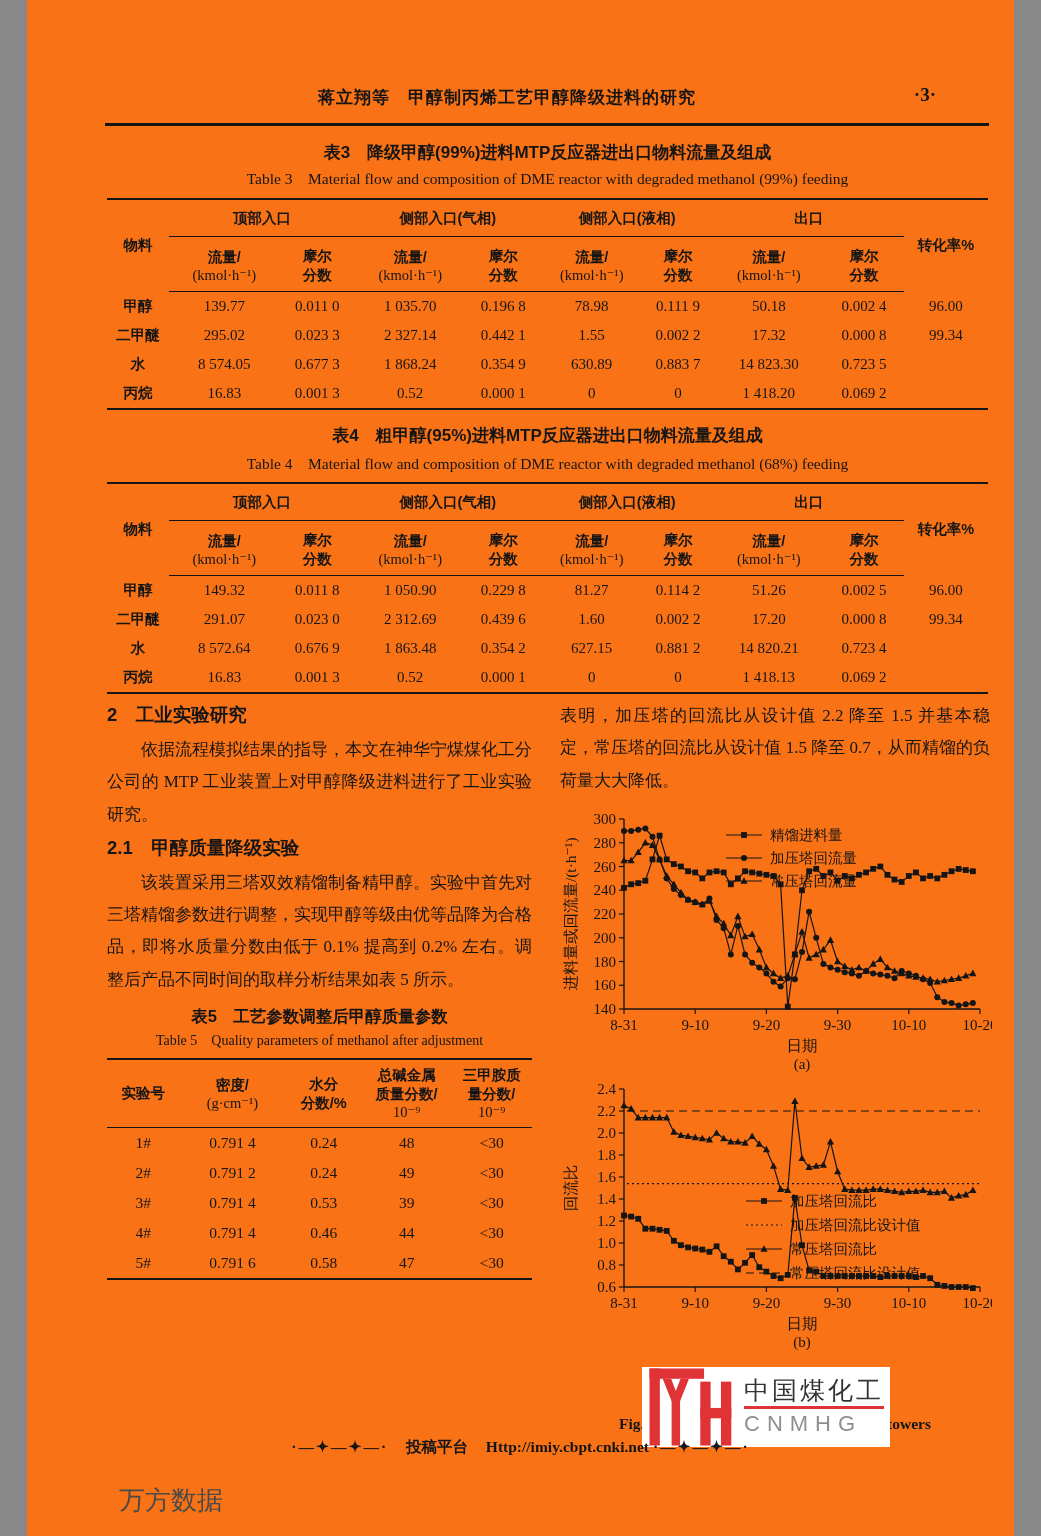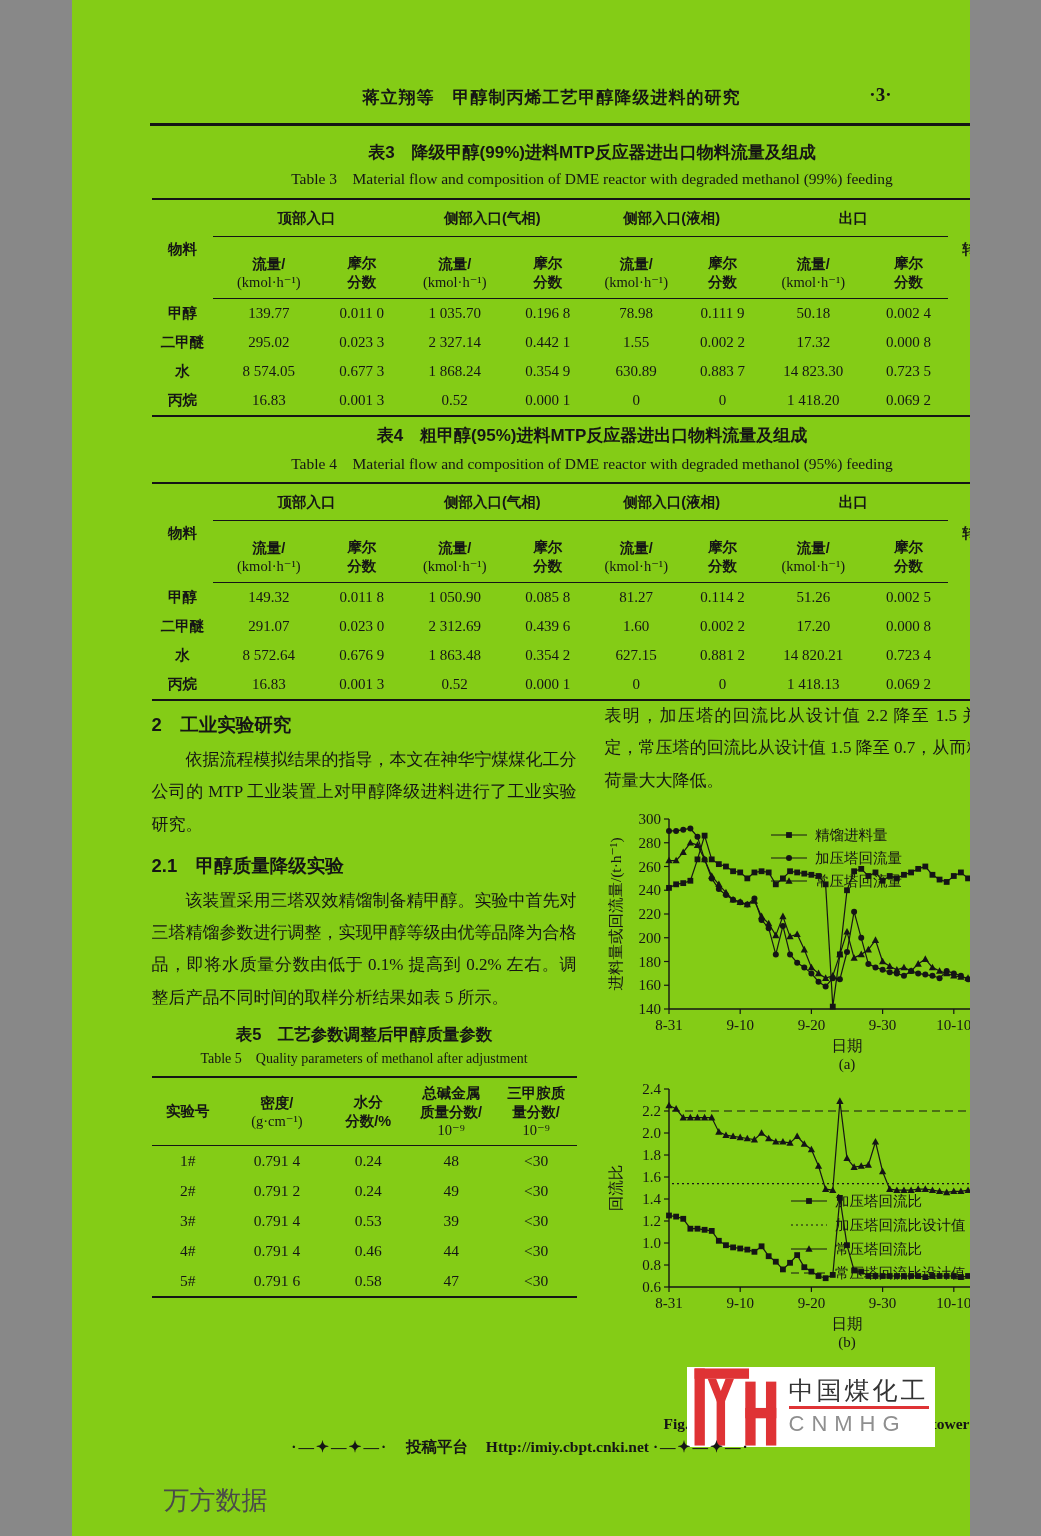--- a/index.html
+++ b/index.html
@@ -1,45 +1,45 @@
 <!DOCTYPE html>
 <html><head>
 <meta charset="utf-8">
 <style>
   html,body{margin:0;padding:0;background:#888;}
-  .page{position:relative;width:898px;height:1536px;margin:0 auto;background:#84cc16;
+  .page{position:relative;width:987px;height:1536px;margin:0 auto;background:#f97316;
         color:#151515;font-family:"Liberation Serif","DejaVu Serif",serif;overflow:hidden;}
 
   
   .pg-head{position:absolute;top:86px;left:80px;width:800px;text-align:center;
            font-size:17px;font-weight:700;letter-spacing:1px;}
   .pg-num{position:absolute;top:84px;right:78px;font-size:19px;font-weight:700;}
   .head-rule{position:absolute;top:123px;left:78px;width:884px;height:3px;background:#151515;}
 
   
   .tt-cn{position:absolute;left:80px;width:881px;text-align:center;font-size:17px;font-weight:700;
          font-family:"Liberation Sans","DejaVu Sans",sans-serif;}
   .tt-en{position:absolute;left:80px;width:881px;text-align:center;font-size:15.5px;}
 
   
   .flow-table{position:absolute;left:80px;width:881px;border-collapse:collapse;
               border-top:2.5px solid #151515;border-bottom:2.5px solid #151515;font-size:15px;}
   .flow-table th,.flow-table td{text-align:center;padding:1px 0;font-weight:400;}
   .flow-table thead th{font-family:"Liberation Sans","DejaVu Sans",sans-serif;font-weight:700;font-size:14.5px;}
   .flow-table th.grp{border-bottom:1.4px solid #151515;height:34px;}
-  .flow-table tr.subrow th{border-bottom:1.7px solid #151515;padding:17px 0 6px;}
+  .flow-table tr.subrow th{border-bottom:1.7px solid #151515;padding:10px 0 6px;}
   .flow-table .unit{font-family:"Liberation Serif","DejaVu Serif",serif;font-weight:400;font-size:14.5px;}
   .flow-table td{height:27px;font-size:15px;}
   .flow-table td.mat{font-family:"Liberation Sans","DejaVu Sans",sans-serif;font-weight:700;font-size:14.5px;}
 
   
   .col-left{position:absolute;top:700px;left:80px;width:425px;}
   .col-right{position:absolute;top:700px;left:533px;width:430px;}
 
-  .h2x{font-family:"Liberation Sans","DejaVu Sans",sans-serif;font-size:18.5px;font-weight:700;margin:12px 0 7px;}
+  .h2x{font-family:"Liberation Sans","DejaVu Sans",sans-serif;font-size:18.5px;font-weight:700;margin:2px 0 7px;}
   .para{font-size:17px;line-height:1.9;text-align:justify;margin:0 0 4px;}
   .ind{text-indent:2em;}
 
   
   .t5-title-cn{font-family:"Liberation Sans","DejaVu Sans",sans-serif;font-size:16.5px;font-weight:700;
                text-align:center;margin:10px 0 4px;}
   .t5-title-en{font-size:14px;text-align:center;margin:0 0 8px;}
   .t5{width:100%;border-collapse:collapse;border-top:2.5px solid #151515;border-bottom:2.5px solid #151515;}
   .t5 th{font-family:"Liberation Sans","DejaVu Sans",sans-serif;font-weight:700;font-size:14.5px;
          border-bottom:1.7px solid #151515;padding:6px 0;text-align:center;}
@@ -187,21 +187,21 @@
           <td>0</td>
           <td>0</td>
           <td>1 418.20</td>
           <td>0.069 2</td>
           <td></td>
         </tr>
       </tbody>
     </table>
 
   <div class="tt-cn" style="top:424px">表4　粗甲醇(95%)进料MTP反应器进出口物料流量及组成</div>
-  <div class="tt-en" style="top:454px">Table 4　Material flow and composition of DME reactor with degraded methanol (95%) feeding</div>
+  <div class="tt-en" style="top:454px">Table 4　Material flow and composition of DME reactor with degraded methanol (68%) feeding</div>
   <table class="flow-table" style="top:482px">
       <colgroup>
         <col style="width: 7%;">
         <col style="width: 12.5%;">
         <col style="width: 8.5%;">
         <col style="width: 12.5%;">
         <col style="width: 8.5%;">
         <col style="width: 11.5%;">
         <col style="width: 8%;">
         <col style="width: 12.5%;">
@@ -251,21 +251,21 @@
             <div>分数</div>
           </th>
         </tr>
       </thead>
       <tbody>
         <tr>
           <td class="mat">甲醇</td>
           <td>149.32</td>
           <td>0.011 8</td>
           <td>1 050.90</td>
-          <td>0.085 8</td>
+          <td>0.229 8</td>
           <td>81.27</td>
           <td>0.114 2</td>
           <td>51.26</td>
           <td>0.002 5</td>
           <td>96.00</td>
         </tr>
         <tr>
           <td class="mat">二甲醚</td>
           <td>291.07</td>
           <td>0.023 0</td>

